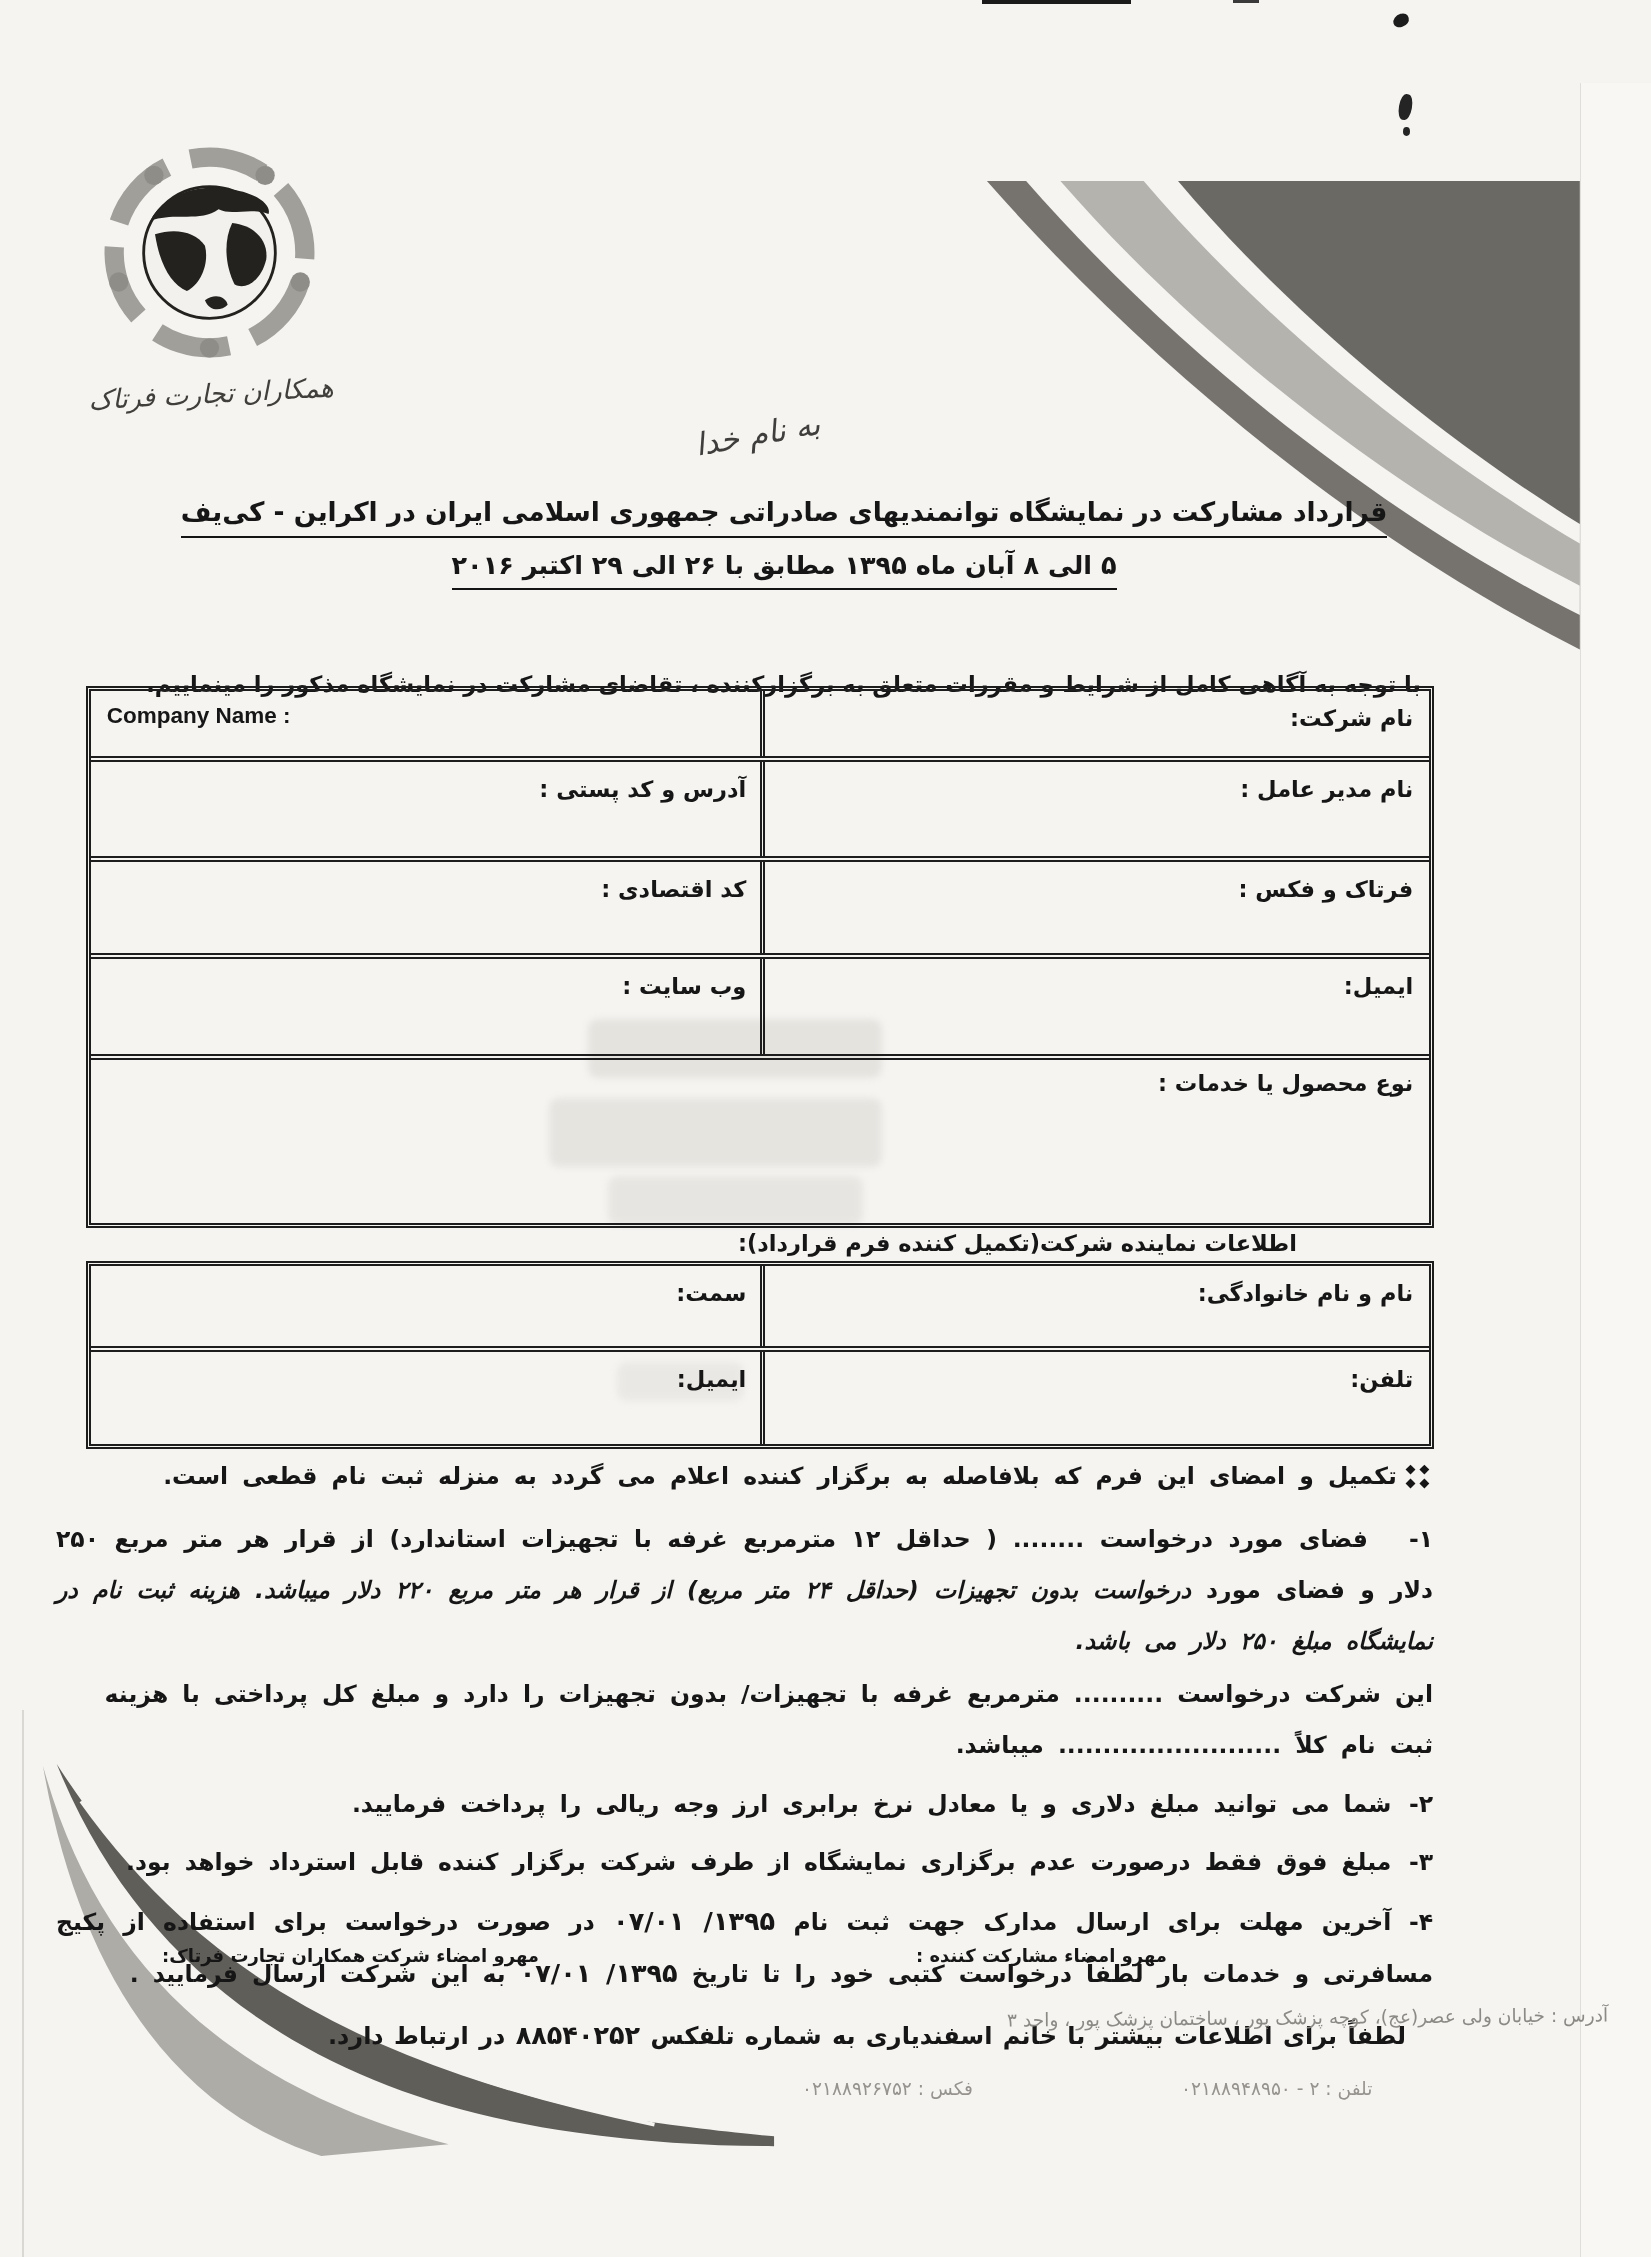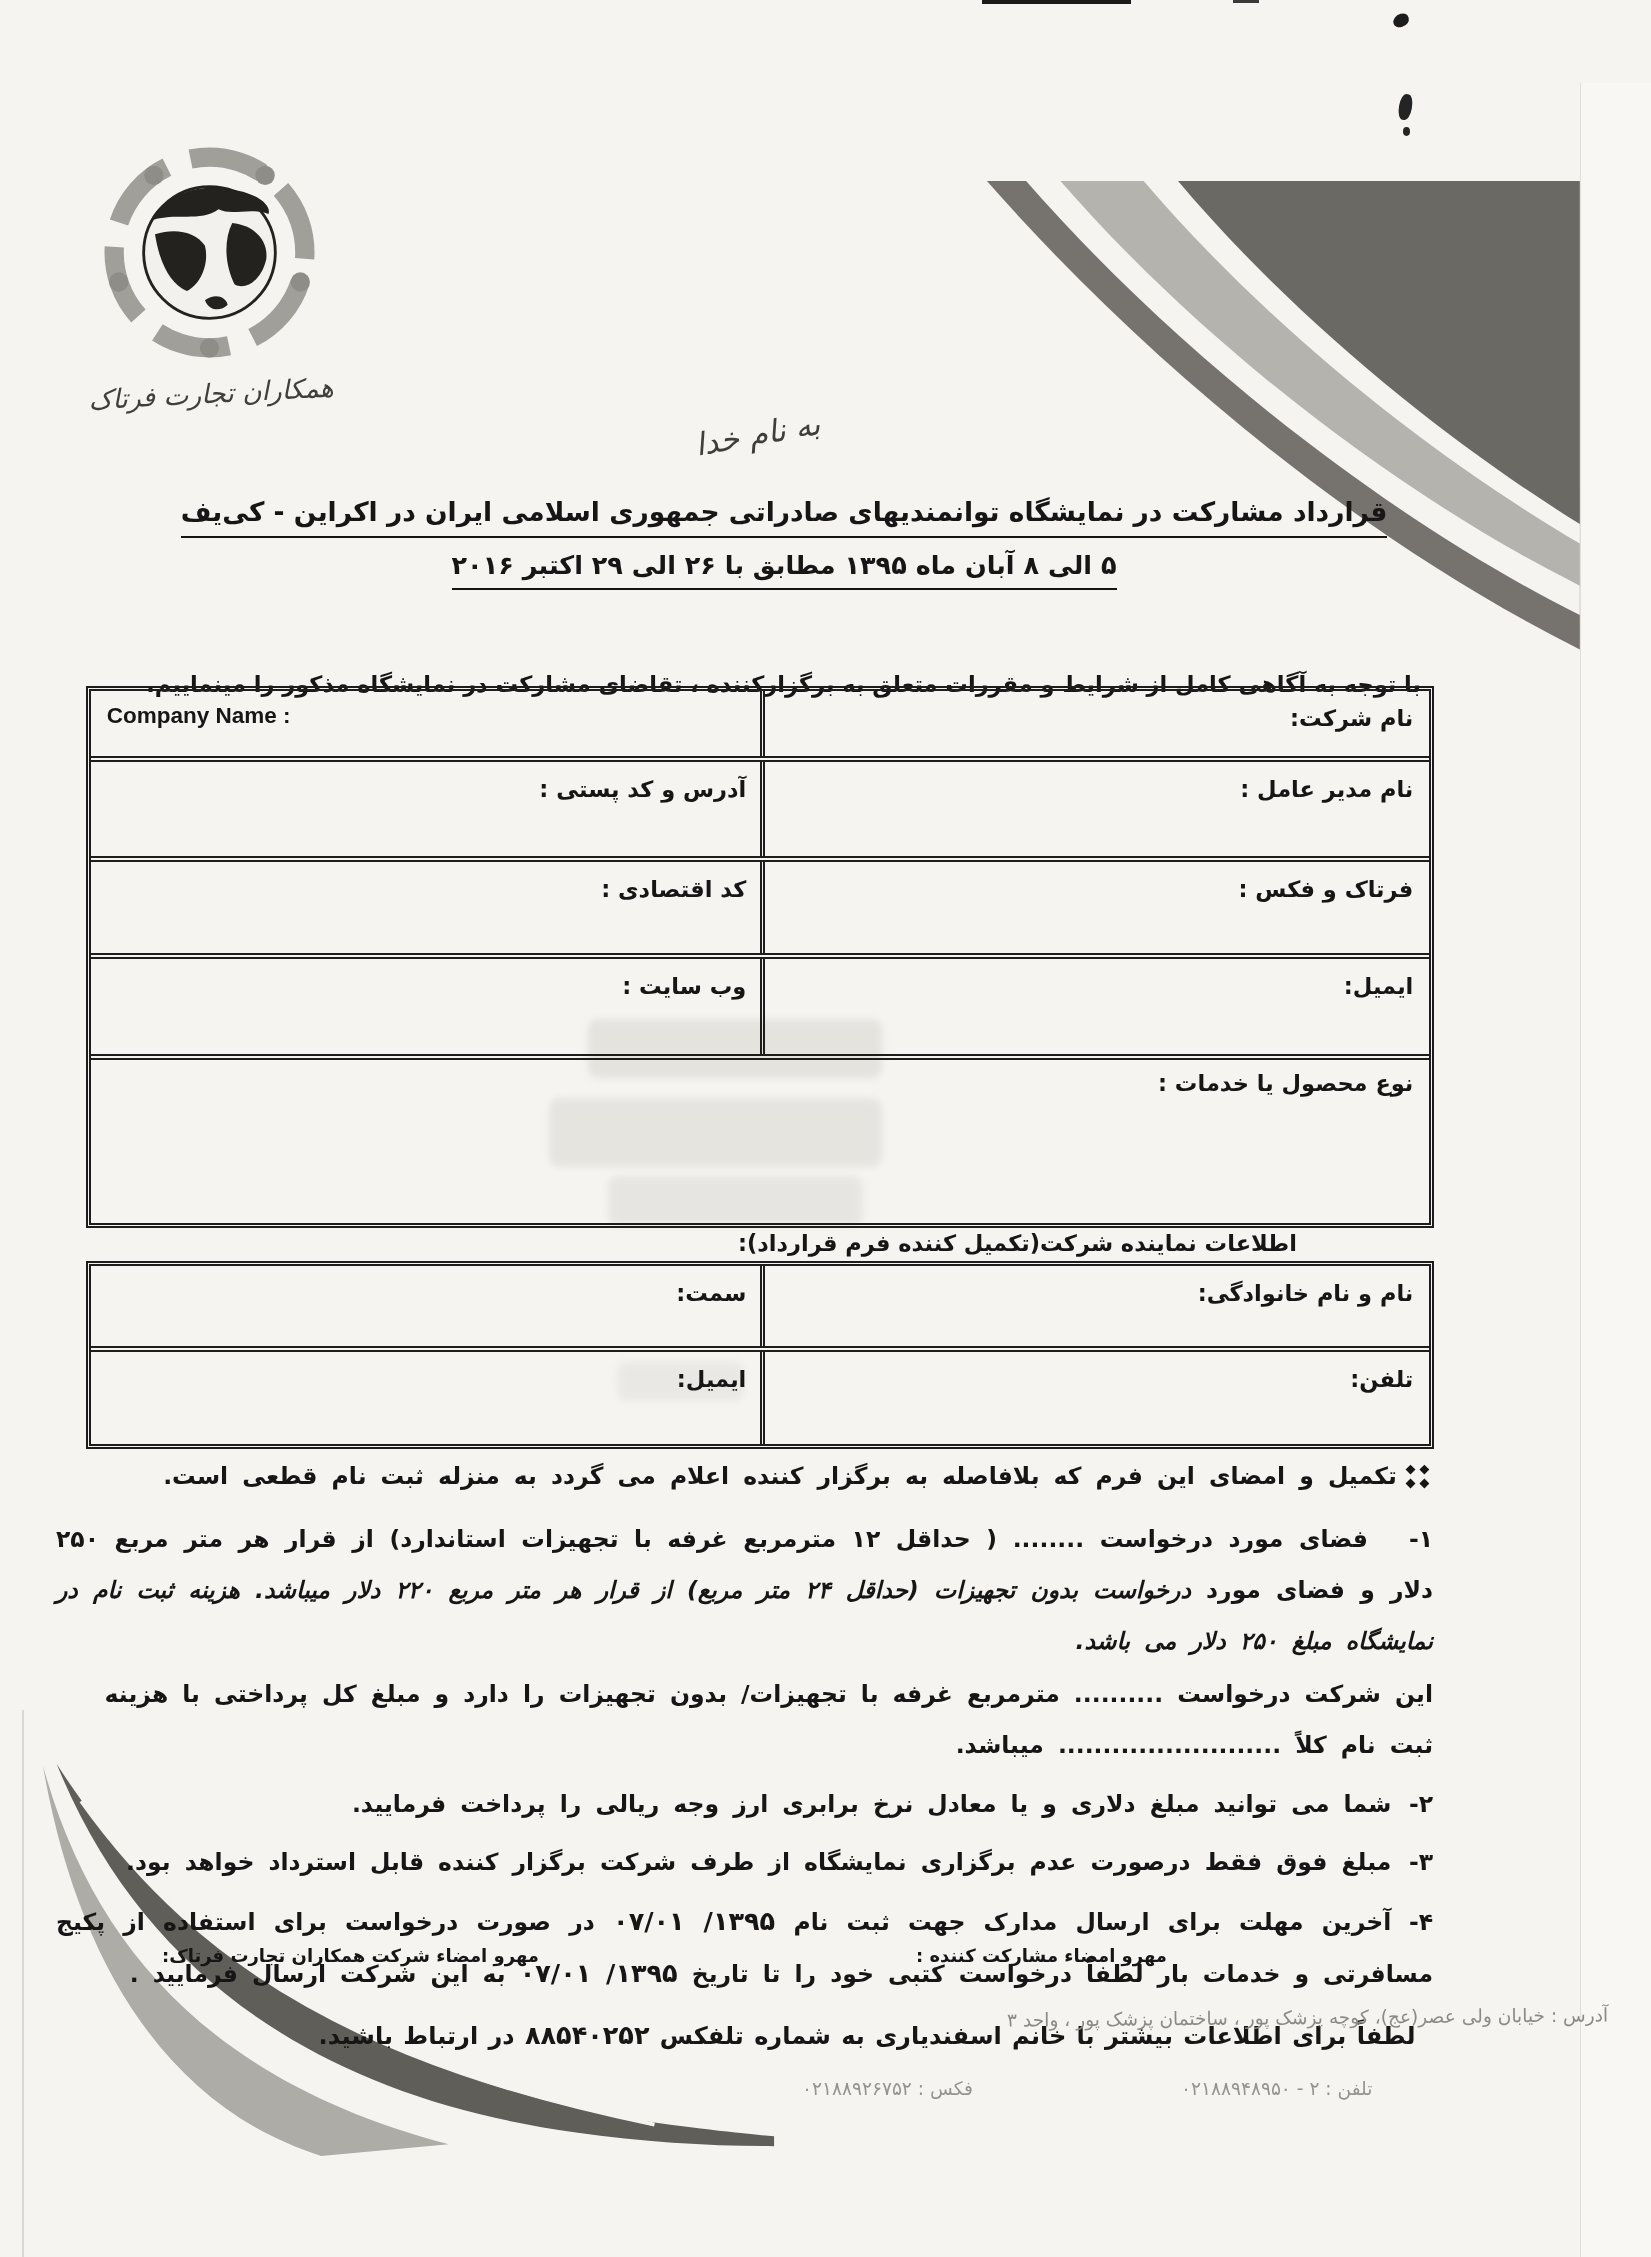--- a/index.html
+++ b/index.html
@@ -193,21 +193,21 @@
     <div class="note-item ni2">
       <span class="num">۲-</span><span>شما می توانید مبلغ دلاری و یا معادل نرخ برابری ارز وجه ریالی را پرداخت فرمایید.</span>
     </div>
     <div class="note-item ni2">
       <span class="num">۳-</span><span>مبلغ فوق فقط درصورت عدم برگزاری نمایشگاه از طرف شرکت برگزار کننده قابل استرداد خواهد بود.</span>
     </div>
     <div class="note-item" style="margin-top:7.8px">
       <span class="num">۴-</span><span>آخرین مهلت برای ارسال مدارک جهت ثبت نام </span><span class="date">۱۳۹۵/ ۰۷/۰۱</span><span> در صورت درخواست برای استفاده از پکیج مسافرتی و خدمات بار لطفاً درخواست کتبی خود را تا تاریخ </span><span class="date">۱۳۹۵/ ۰۷/۰۱</span><span> به این شرکت ارسال فرمایید .</span>
     </div>
     <div class="contact">
-      <span>لطفاً برای اطلاعات بیشتر با خانم اسفندیاری به شماره تلفکس </span><span class="date">۸۸۵۴۰۲۵۲</span><span> در ارتباط باشید.</span>
+      <span>لطفاً برای اطلاعات بیشتر با خانم اسفندیاری به شماره تلفکس </span><span class="date">۸۸۵۴۰۲۵۲</span><span> در ارتباط دارد.</span>
     </div>
   </div>
 
   <div class="sig sig-participant">مهرو امضاء مشارکت کننده  :</div>
   <div class="sig sig-organizer">مهرو امضاء شرکت همکاران تجارت فرتاک:</div>
 
   <div class="f-address">آدرس : خیابان ولی عصر(عج)، کوچه پزشک پور ، ساختمان پزشک پور ، واحد ۳</div>
   <div class="f-phone">تلفن : ۲ - ۰۲۱۸۸۹۴۸۹۵۰</div>
   <div class="f-fax">فکس : ۰۲۱۸۸۹۲۶۷۵۲</div>
 

